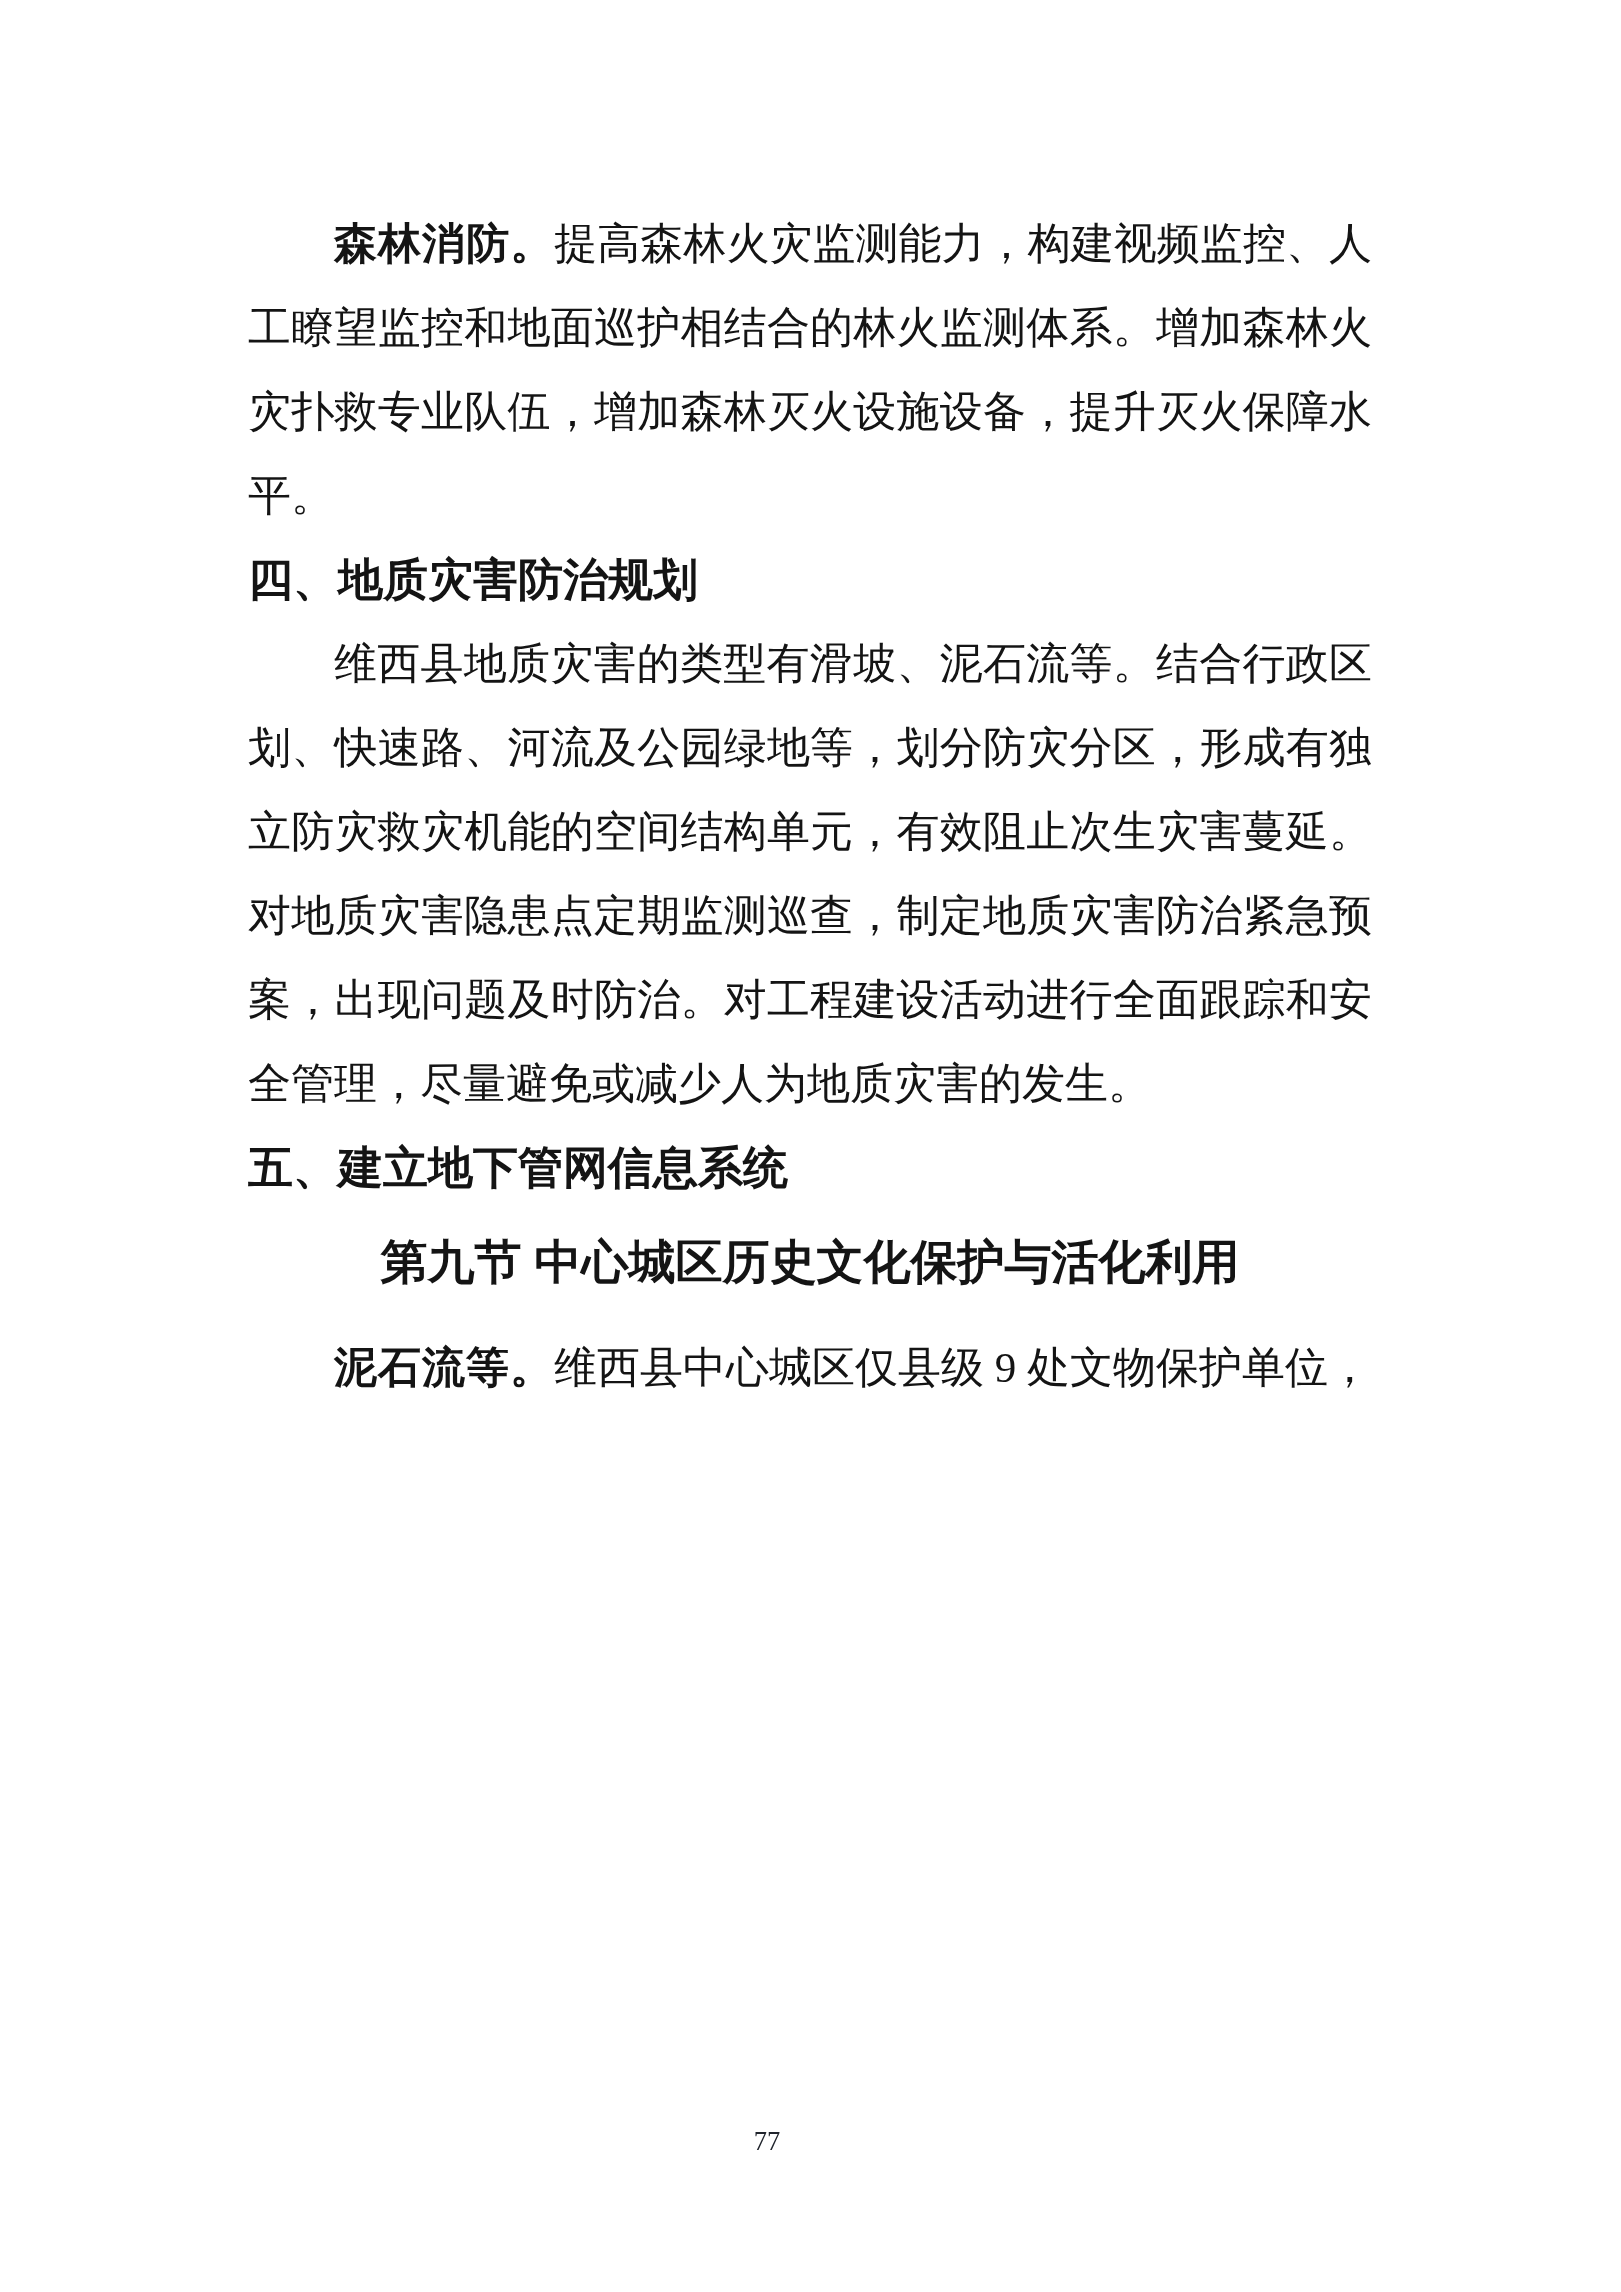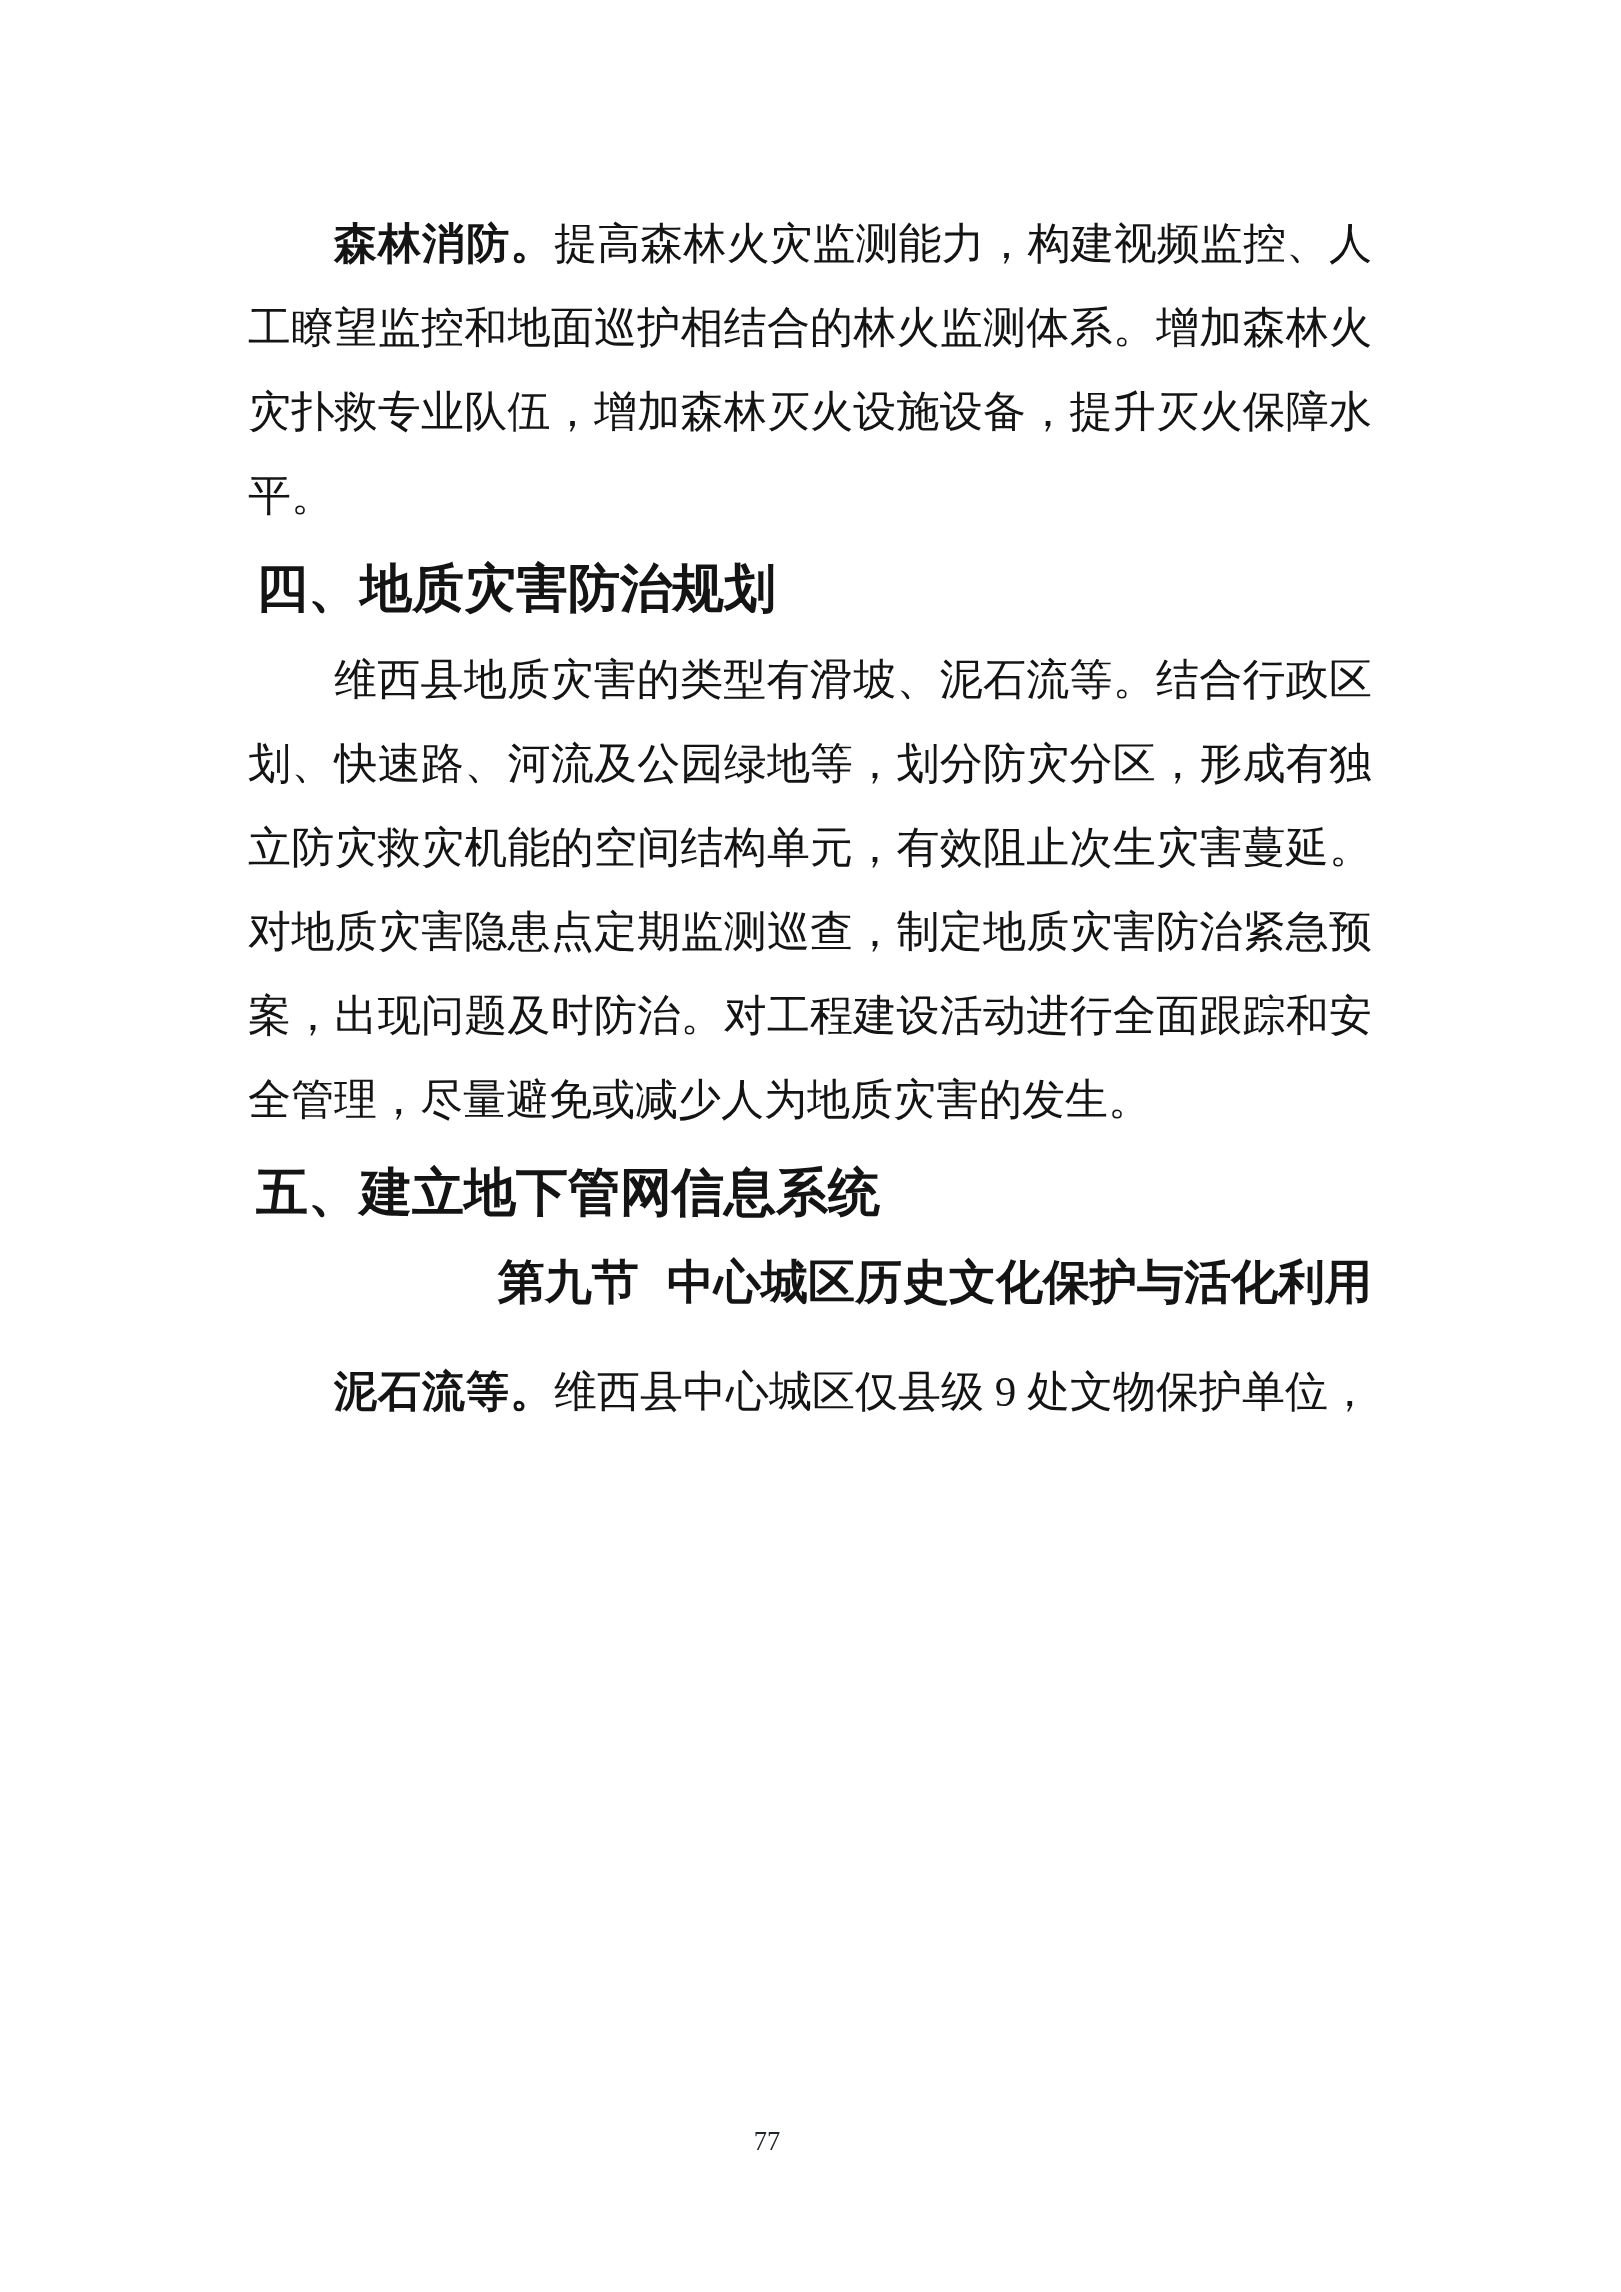--- a/index.html
+++ b/index.html
@@ -29,34 +29,34 @@
     text-align: justify;
     text-indent: 86px;
     word-break: normal;
   }
   .lead {
     font-family: "Liberation Sans", "DejaVu Sans", sans-serif;
     font-weight: 700;
     letter-spacing: 1px;
   }
   .sub-heading {
-    margin: 8px;
-    font-size: 52px;
+    margin: 0;
+    font-size: 45px;
     line-height: 84px;
     font-weight: 700;
     font-family: "Liberation Sans", "DejaVu Sans", sans-serif;
     text-indent: 0;
   }
   .section-heading {
     margin: 9.8px 0 21.6px 0;
     font-size: 47px;
     line-height: 84px;
     font-weight: 700;
-    font-family: Liberation Mono, monospace;
-    text-align: right;
+    font-family: Liberation Sans, sans-serif;
+    text-align: center;
     text-indent: 0;
   }
   .page-number {
     position: absolute;
     left: 0;
     top: 2125px;
     width: 100%;
     text-align: center;
     font-size: 26.5px;
     line-height: 33px;

